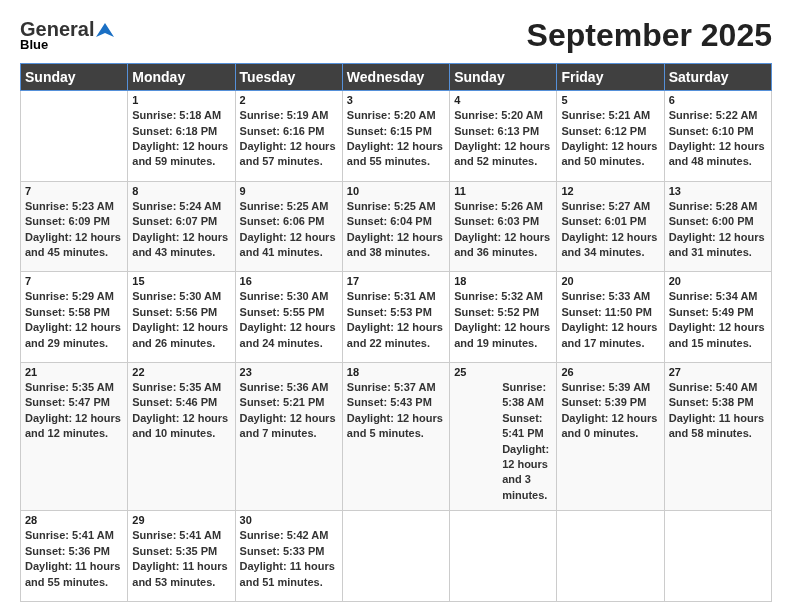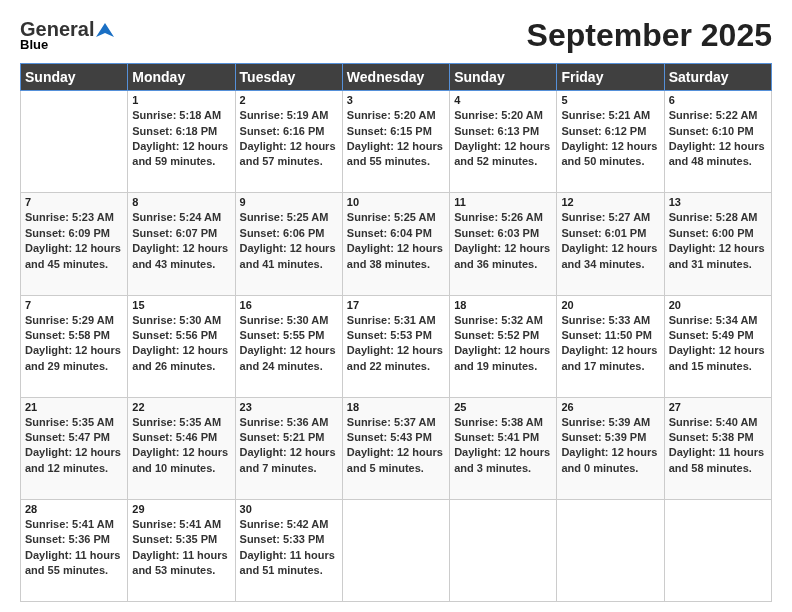--- a/index.html
+++ b/index.html
@@ -293,21 +293,21 @@
           </td>
           <td>
             <span class="day-number">18</span>
             <div class="day-info" style="white-space: pre-line;">Sunrise: 5:37 AM
 Sunset: 5:43 PM
 Daylight: 12 hours
 and 5 minutes.</div>
           </td>
           <td>
             <span class="day-number">25</span>
-            <div class="day-info" style="white-space: pre-line;">Sunrise: 5:38 AM
+            <div class="day-info" style="white-space: pre-line; margin-left: 48px;">Sunrise: 5:38 AM
 Sunset: 5:41 PM
 Daylight: 12 hours
 and 3 minutes.</div>
           </td>
           <td>
             <span class="day-number">26</span>
             <div class="day-info" style="white-space: pre-line;">Sunrise: 5:39 AM
 Sunset: 5:39 PM
 Daylight: 12 hours
 and 0 minutes.</div>

